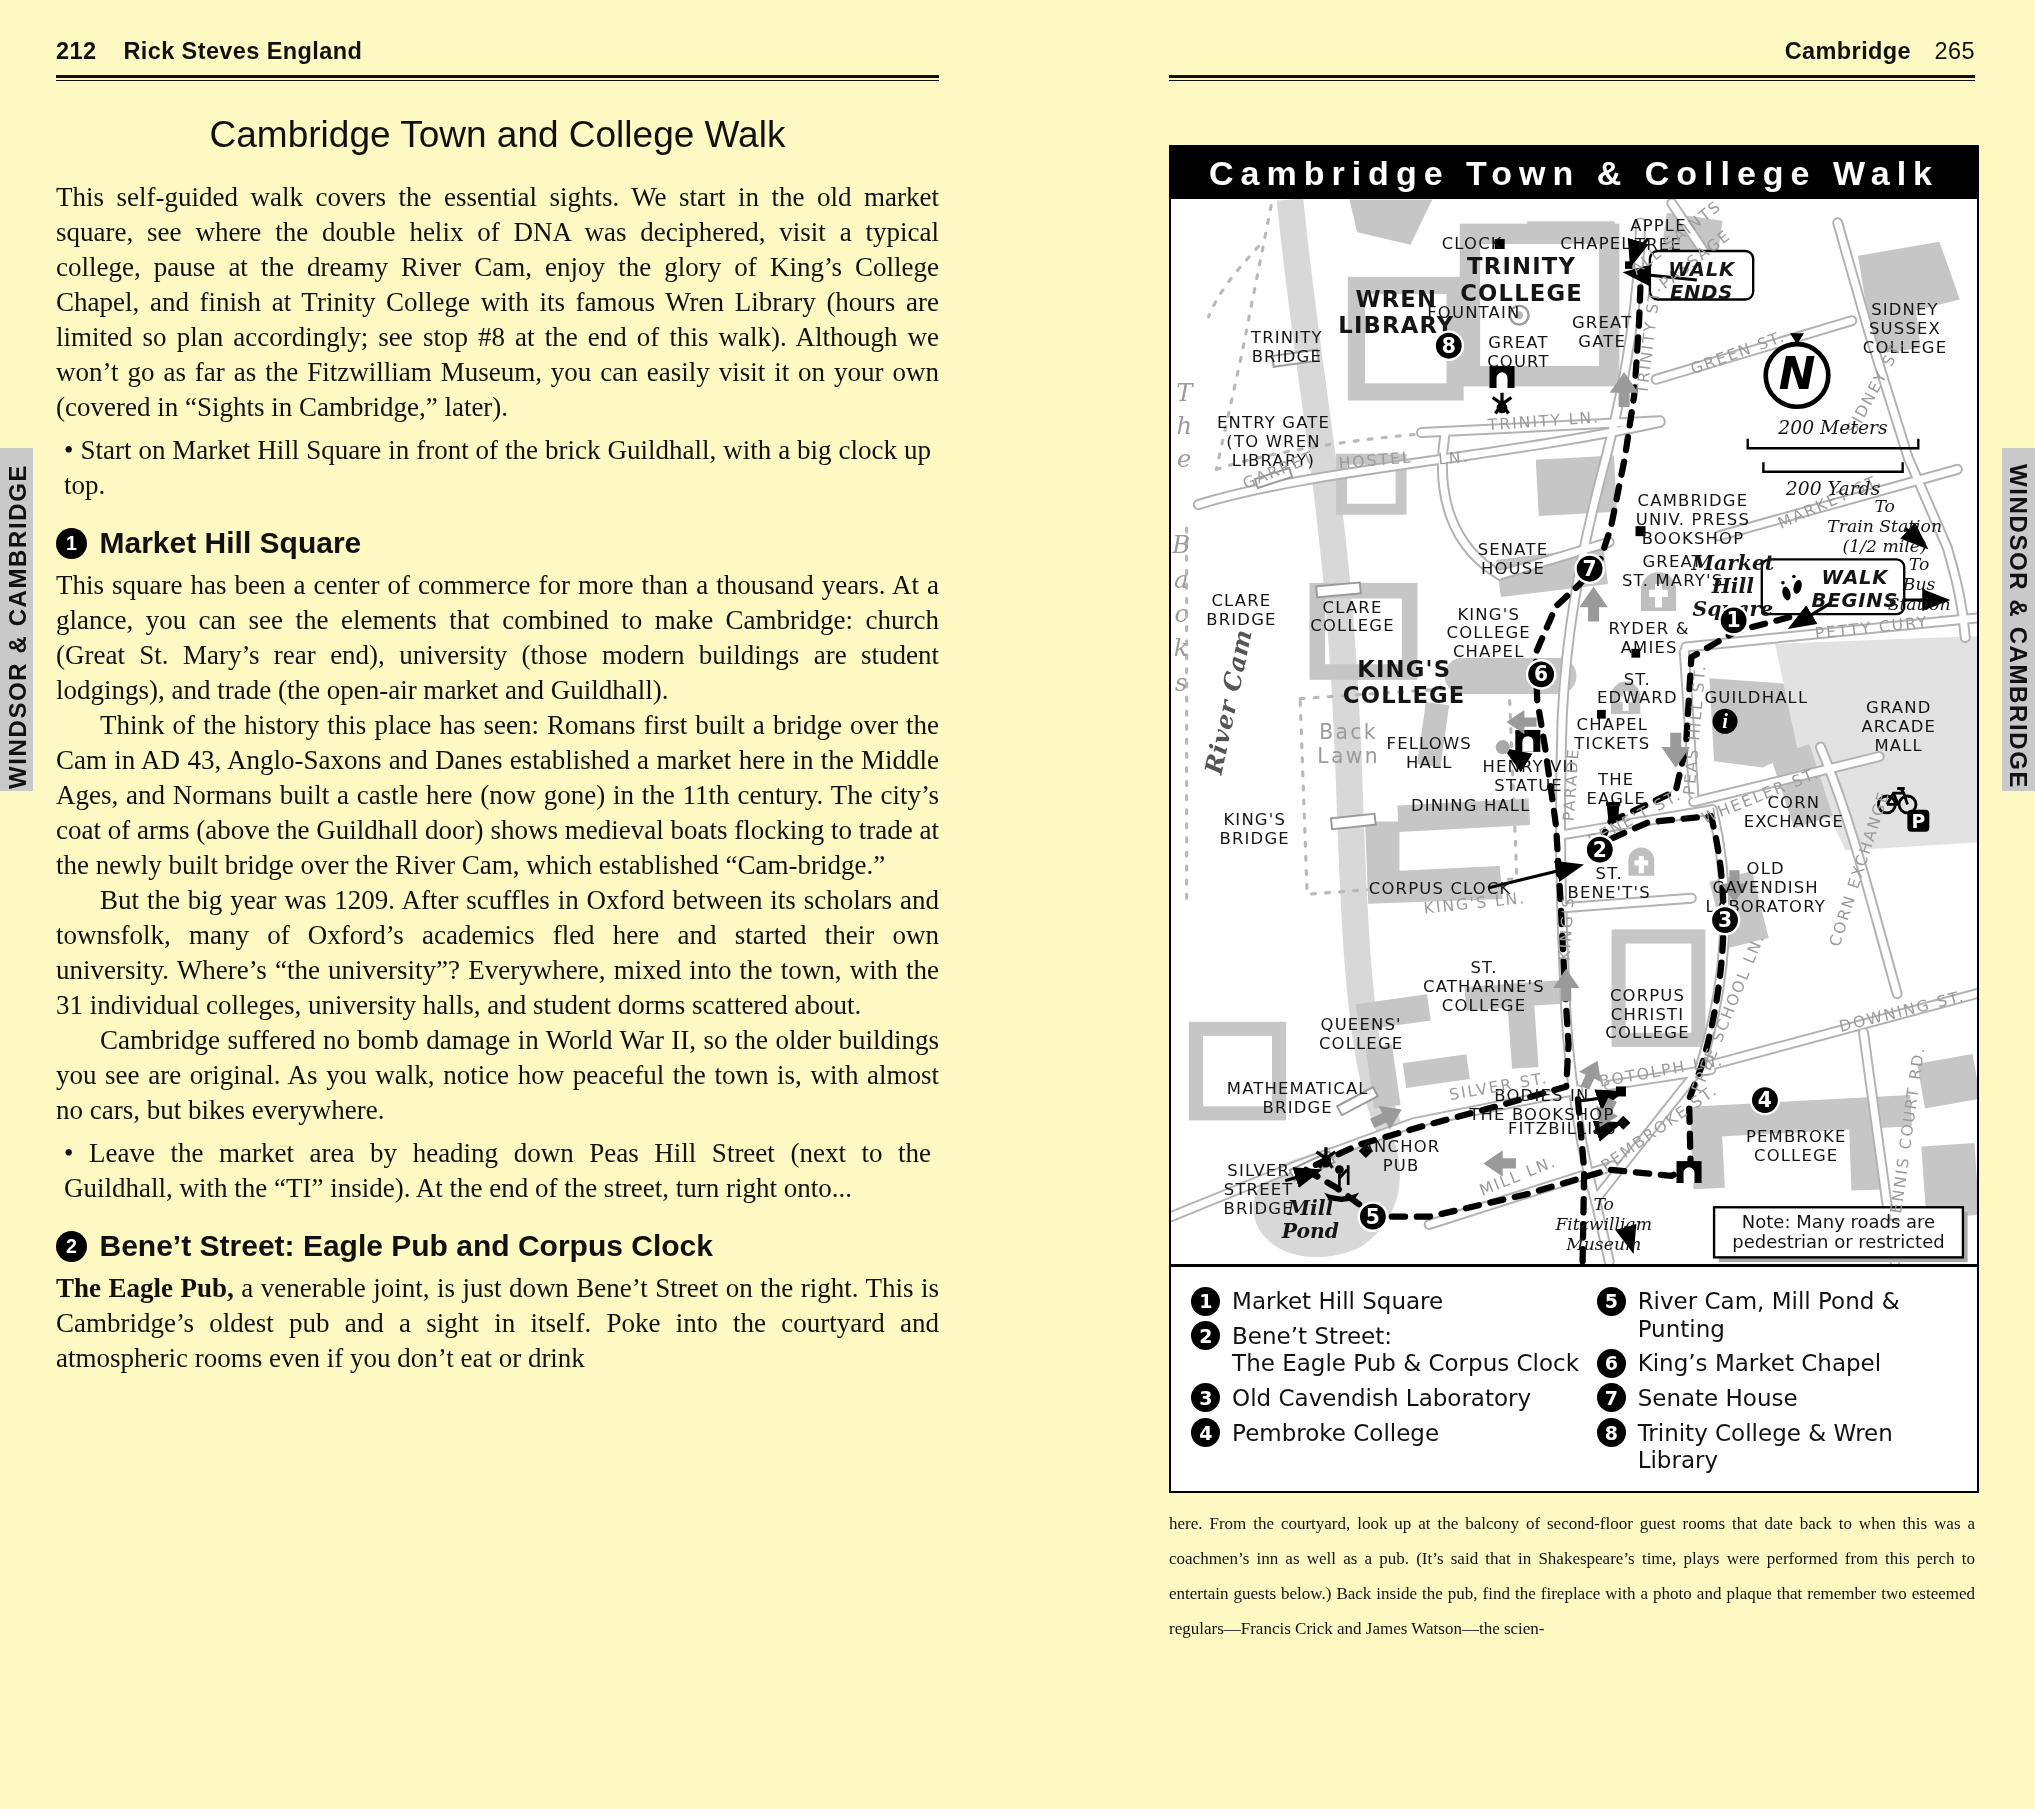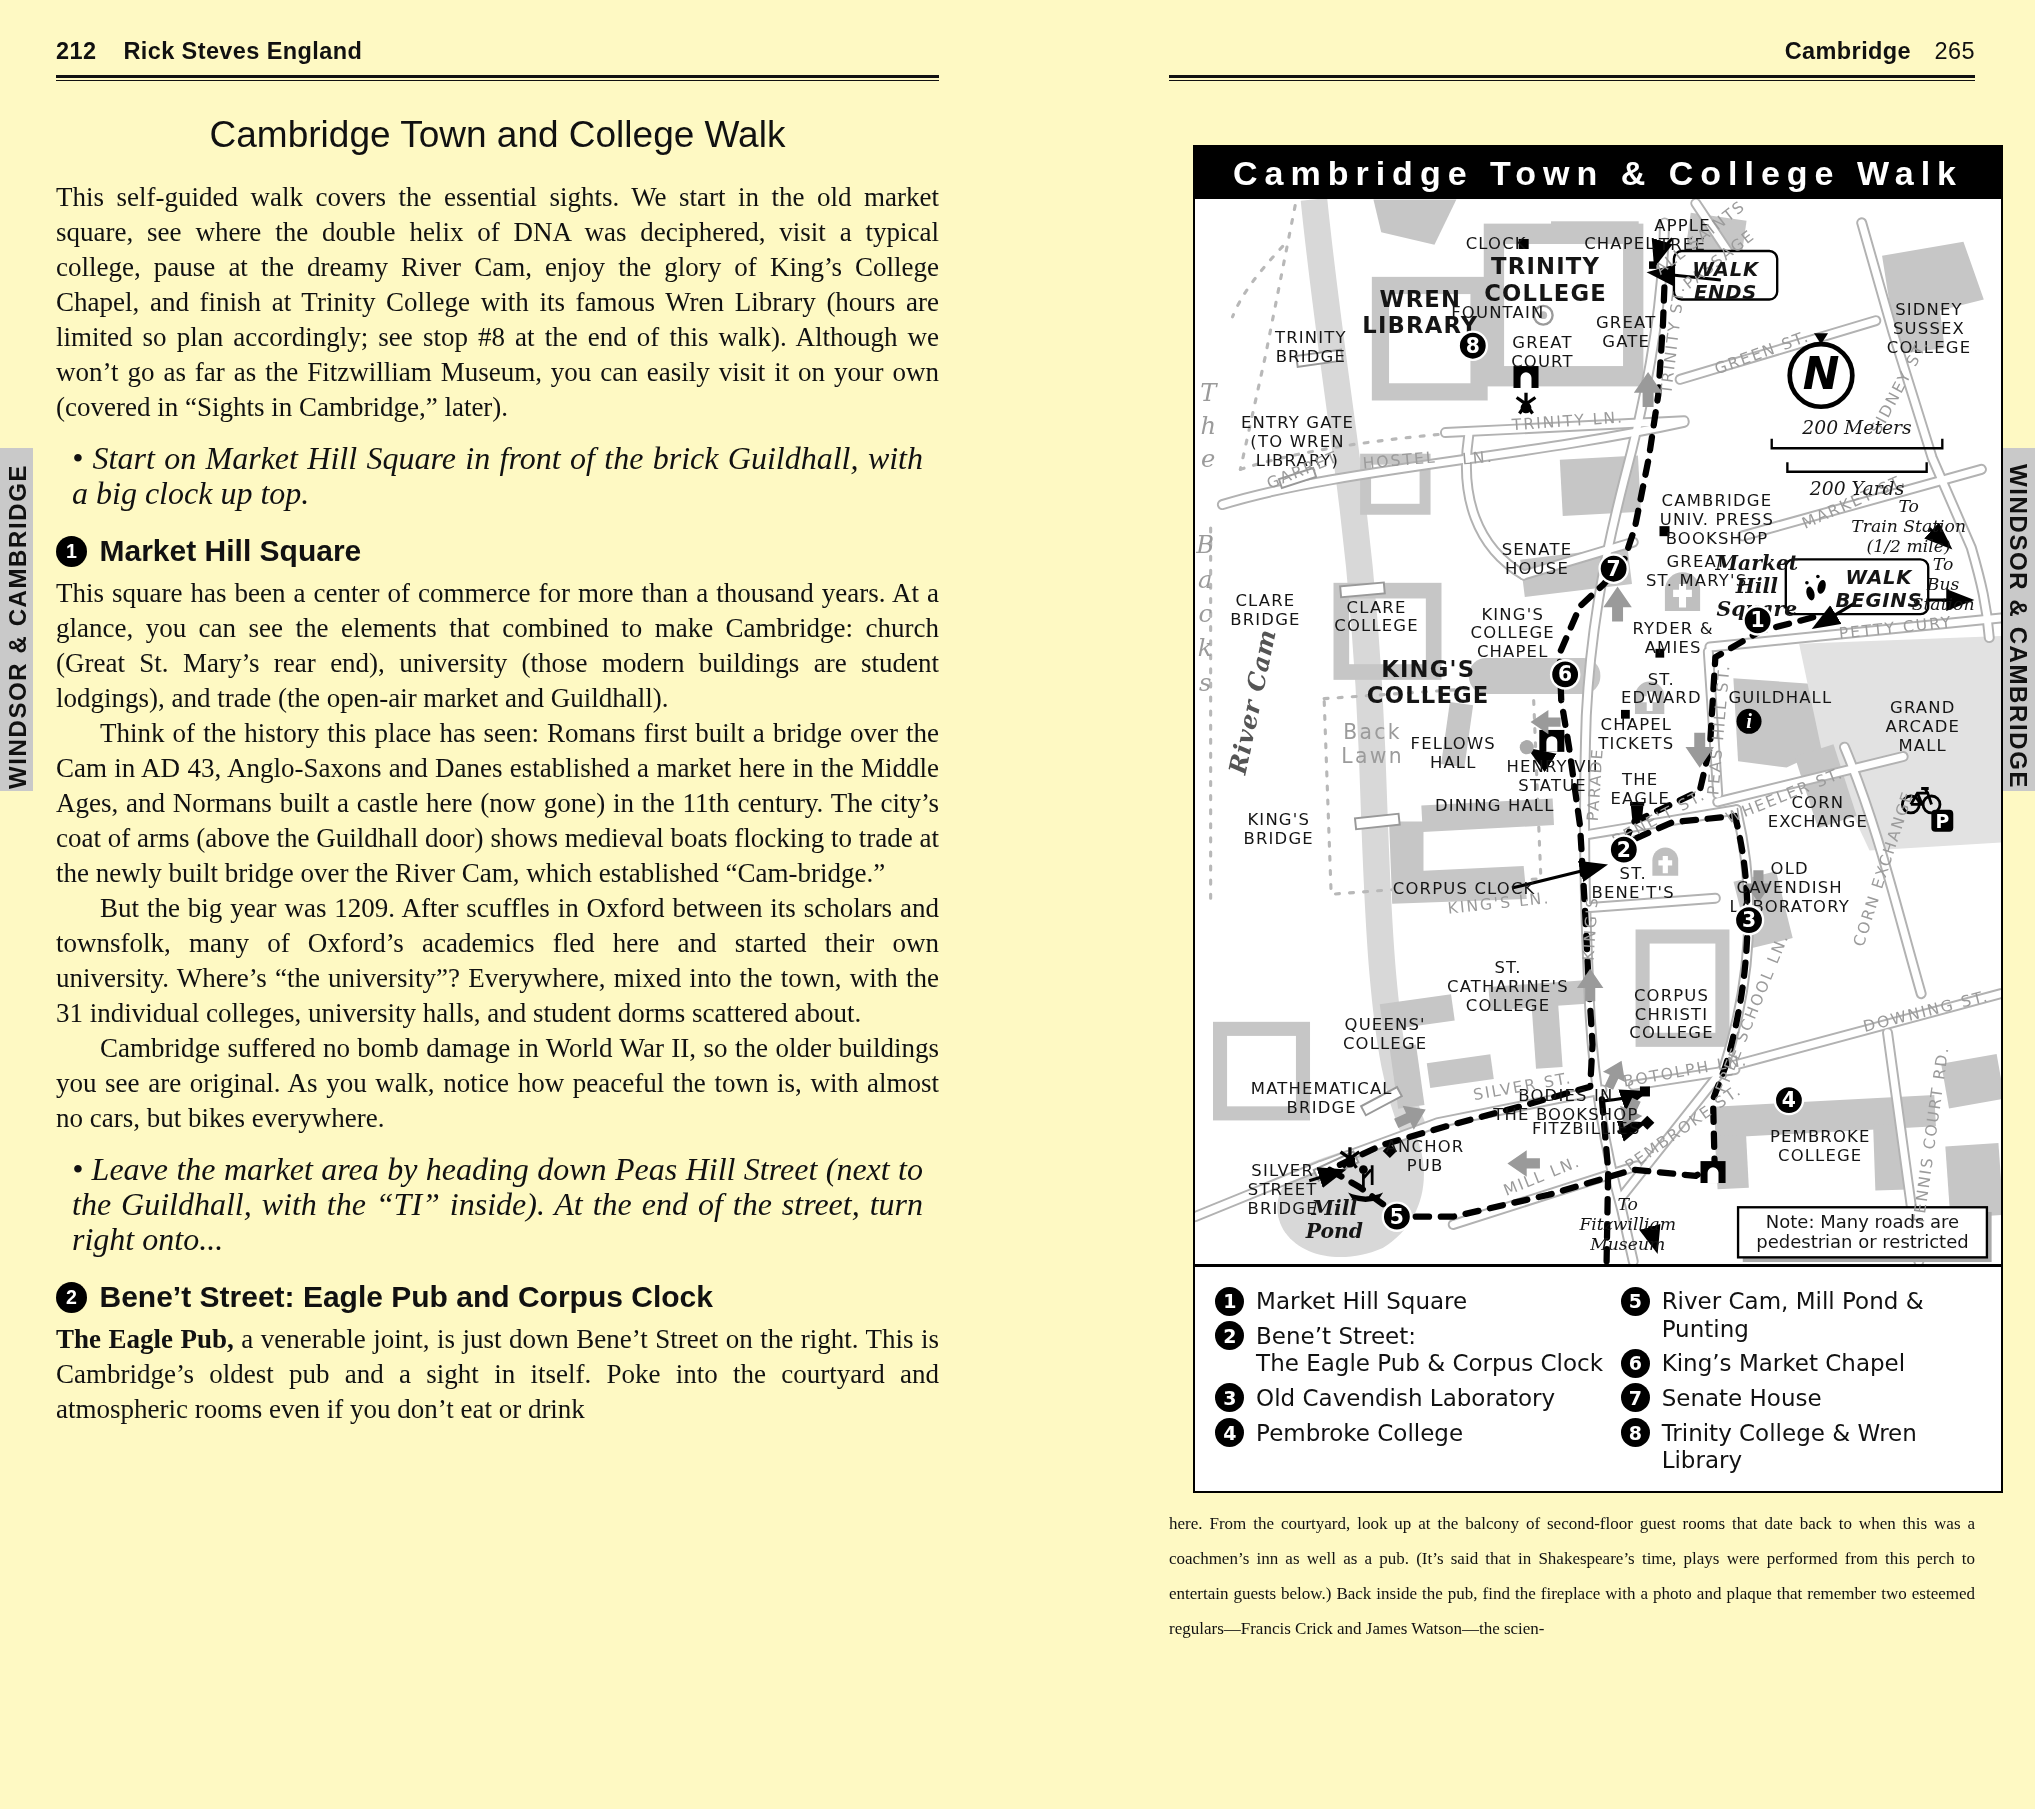--- a/index.html
+++ b/index.html
@@ -23,29 +23,29 @@
   .tabtext{position:absolute;font-family:"Liberation Sans",sans-serif;font-weight:bold;
            font-size:24px;letter-spacing:1.6px;color:#111;display:flex;align-items:center;justify-content:center;}
   #tab-left{left:1.6px;top:329px;height:595px;width:31px;writing-mode:vertical-rl;transform:rotate(180deg);}
   #tab-right{right:1.6px;top:329px;height:595px;width:31px;writing-mode:vertical-rl;}
   
   #leftcol{position:absolute;left:56px;top:114px;width:883px;}
   #leftcol h1{font-family:"Liberation Sans",sans-serif;font-size:37px;font-weight:normal;
               text-align:center;margin:0 0 23.5px 0;letter-spacing:0;}
   .bodytext{font-size:27px;line-height:35px;text-align:justify;margin:0;}
   .bodytext.ind{text-indent:44px;}
-  .walkdir{font-size:32px;line-height:35px;font-style:italic;margin:16px;text-align:justify;}
+  .walkdir{font-size:27px;line-height:35px;margin:8px;text-align:justify;}
   .secthead{display:flex;align-items:center;gap:12.5px;margin:23.5px 0 7.8px 0;
             font-family:"Liberation Sans",sans-serif;font-weight:bold;font-size:30px;}
   .numcirc{flex:0 0 auto;width:31px;height:31px;border-radius:50%;background:#000;color:#fff;
            display:flex;align-items:center;justify-content:center;
            font-family:"Liberation Sans",sans-serif;font-weight:bold;font-size:19.6px;}
   .leadbold{font-weight:bold;}
   
-  #mapbox{position:absolute;left:1169px;top:145px;width:806px;border:2.3px solid #000;background:#fff;margin-left:24px;}
+  #mapbox{position:absolute;left:1169px;top:145px;width:806px;border:2.3px solid #000;background:#fff;}
   #maptitle{background:#000;color:#fff;height:52px;display:flex;align-items:center;justify-content:center;
             font-family:"Liberation Sans",sans-serif;font-weight:bold;font-size:34px;letter-spacing:7px;}
   #map-svg{display:block;background:#fff;}
   
   .bounds path{stroke:#b8b8b8;stroke-width:4;stroke-dasharray:5 13;fill:none;stroke-linecap:round;}
   #streets path{stroke:#b2b2b2;stroke-width:14;fill:none;stroke-linecap:round;}
   .streets-f path{stroke:#fff;stroke-width:9;fill:none;stroke-linecap:round;}
   .route{stroke:#000;stroke-width:8;stroke-dasharray:17 15;fill:none;stroke-linecap:round;stroke-linejoin:round;}
   .barrow{stroke:#000;stroke-width:4;fill:none;marker-end:url(#ah);}
   .ml{font-family:"DejaVu Sans",sans-serif;fill:#151515;text-anchor:middle;font-size:21px;letter-spacing:1.5px;}

